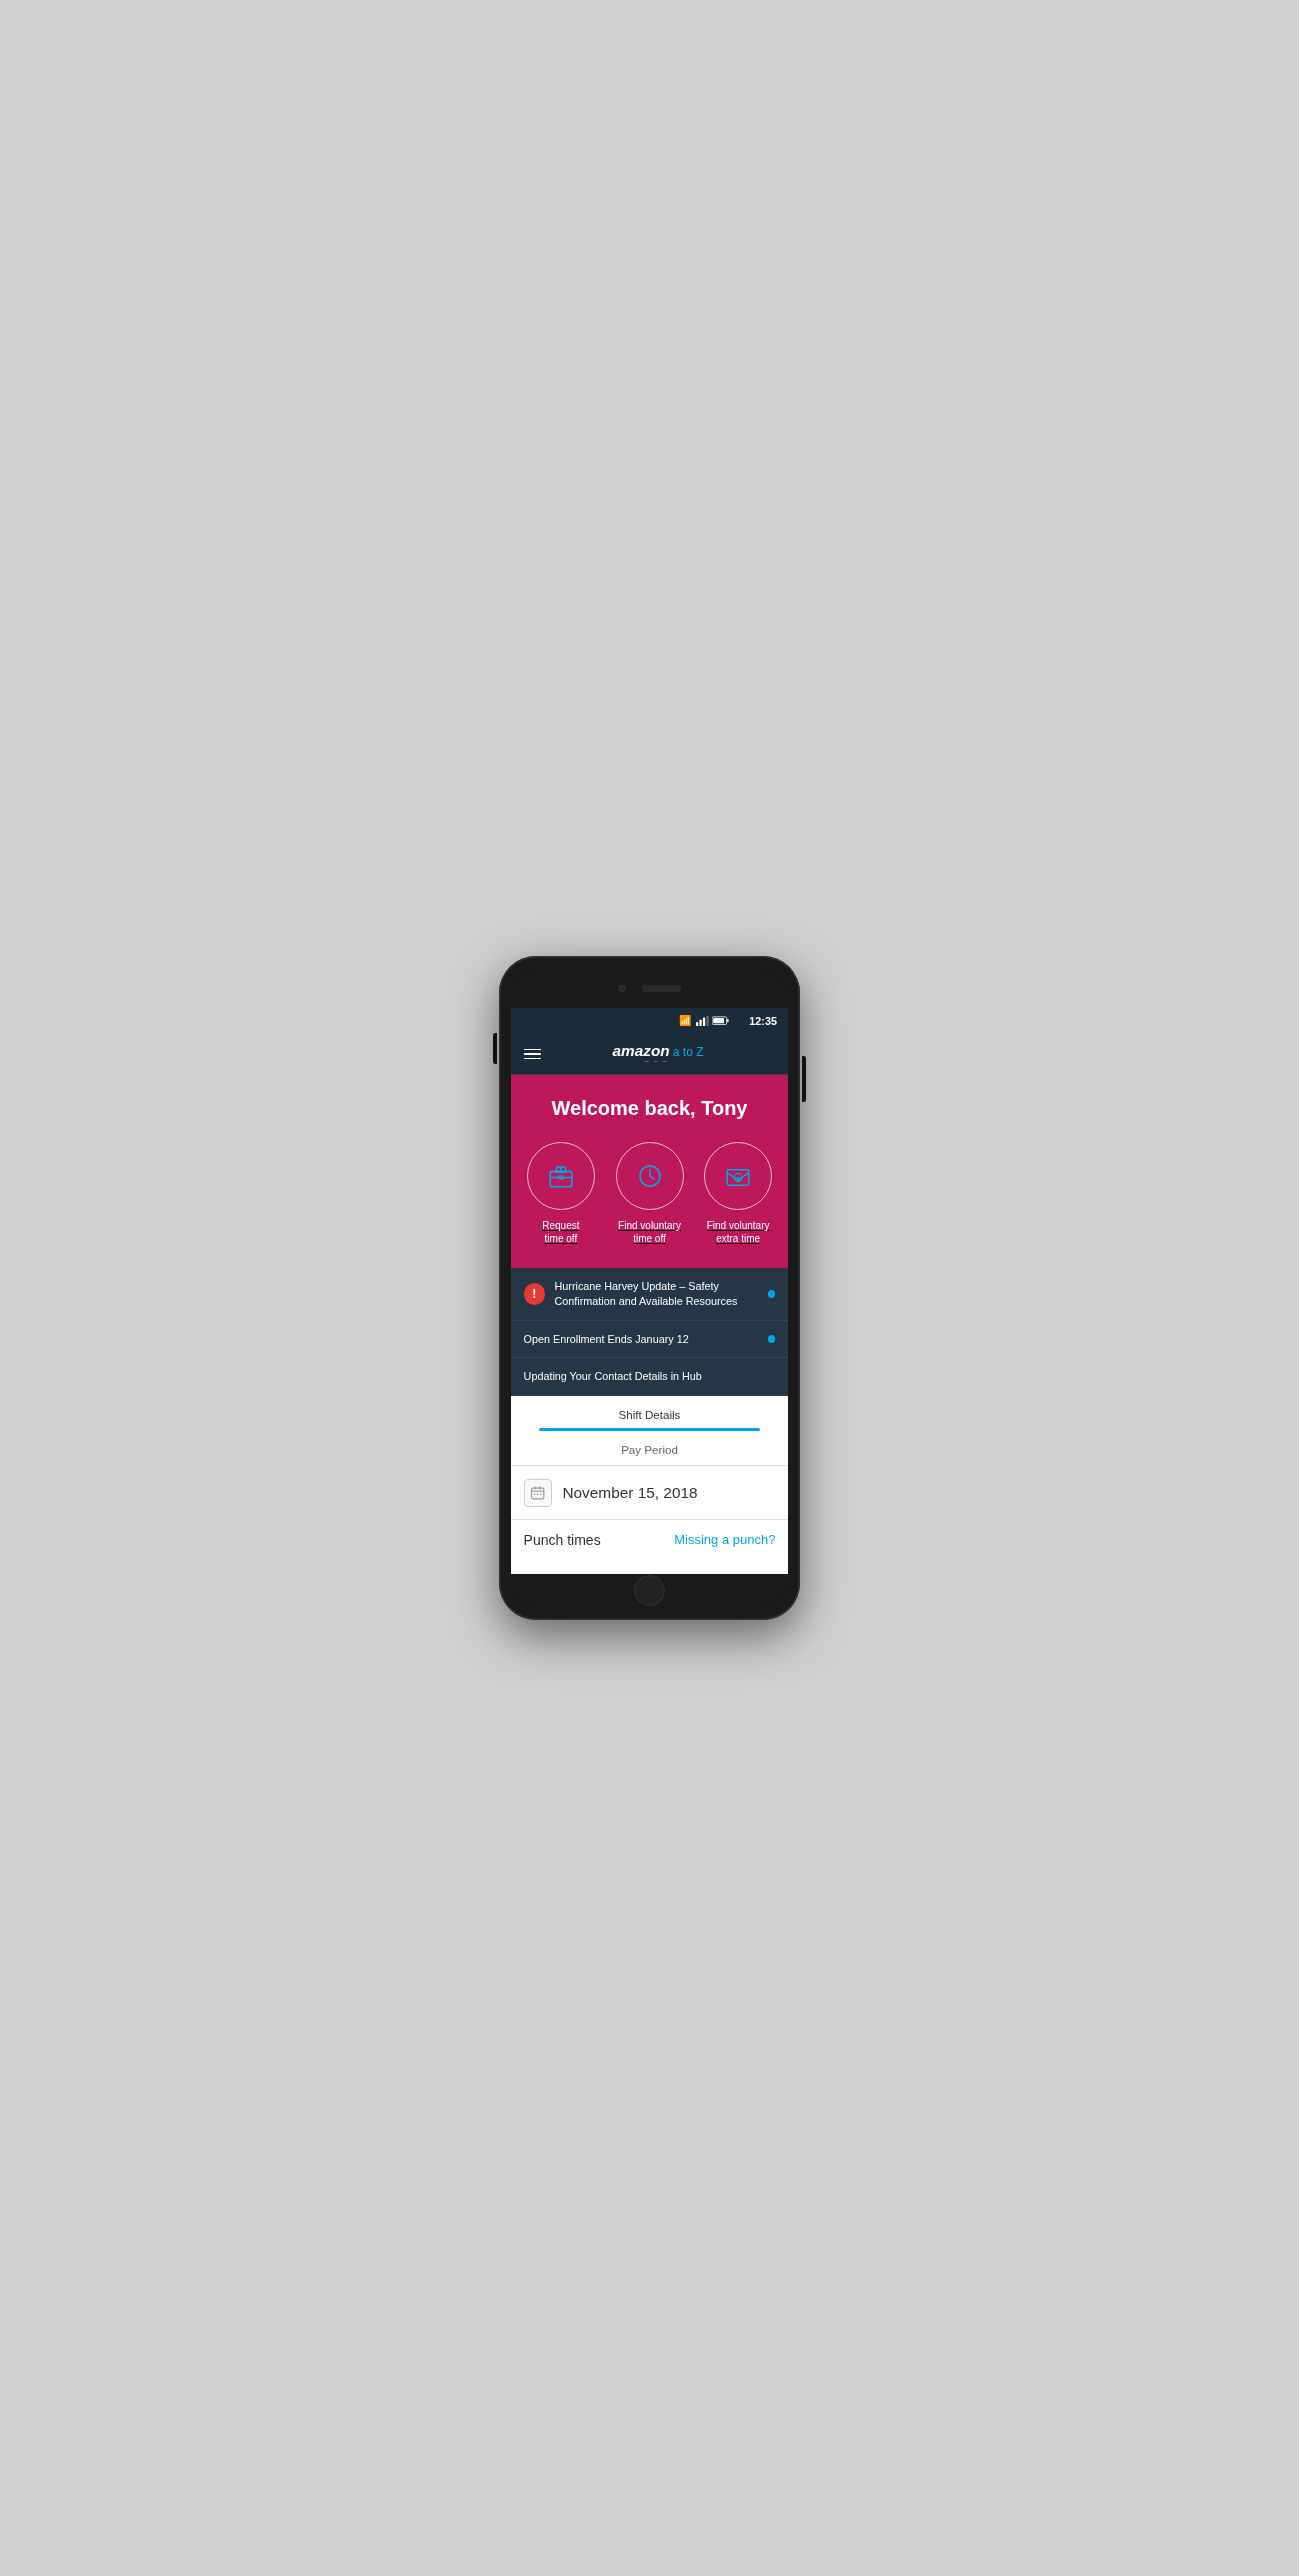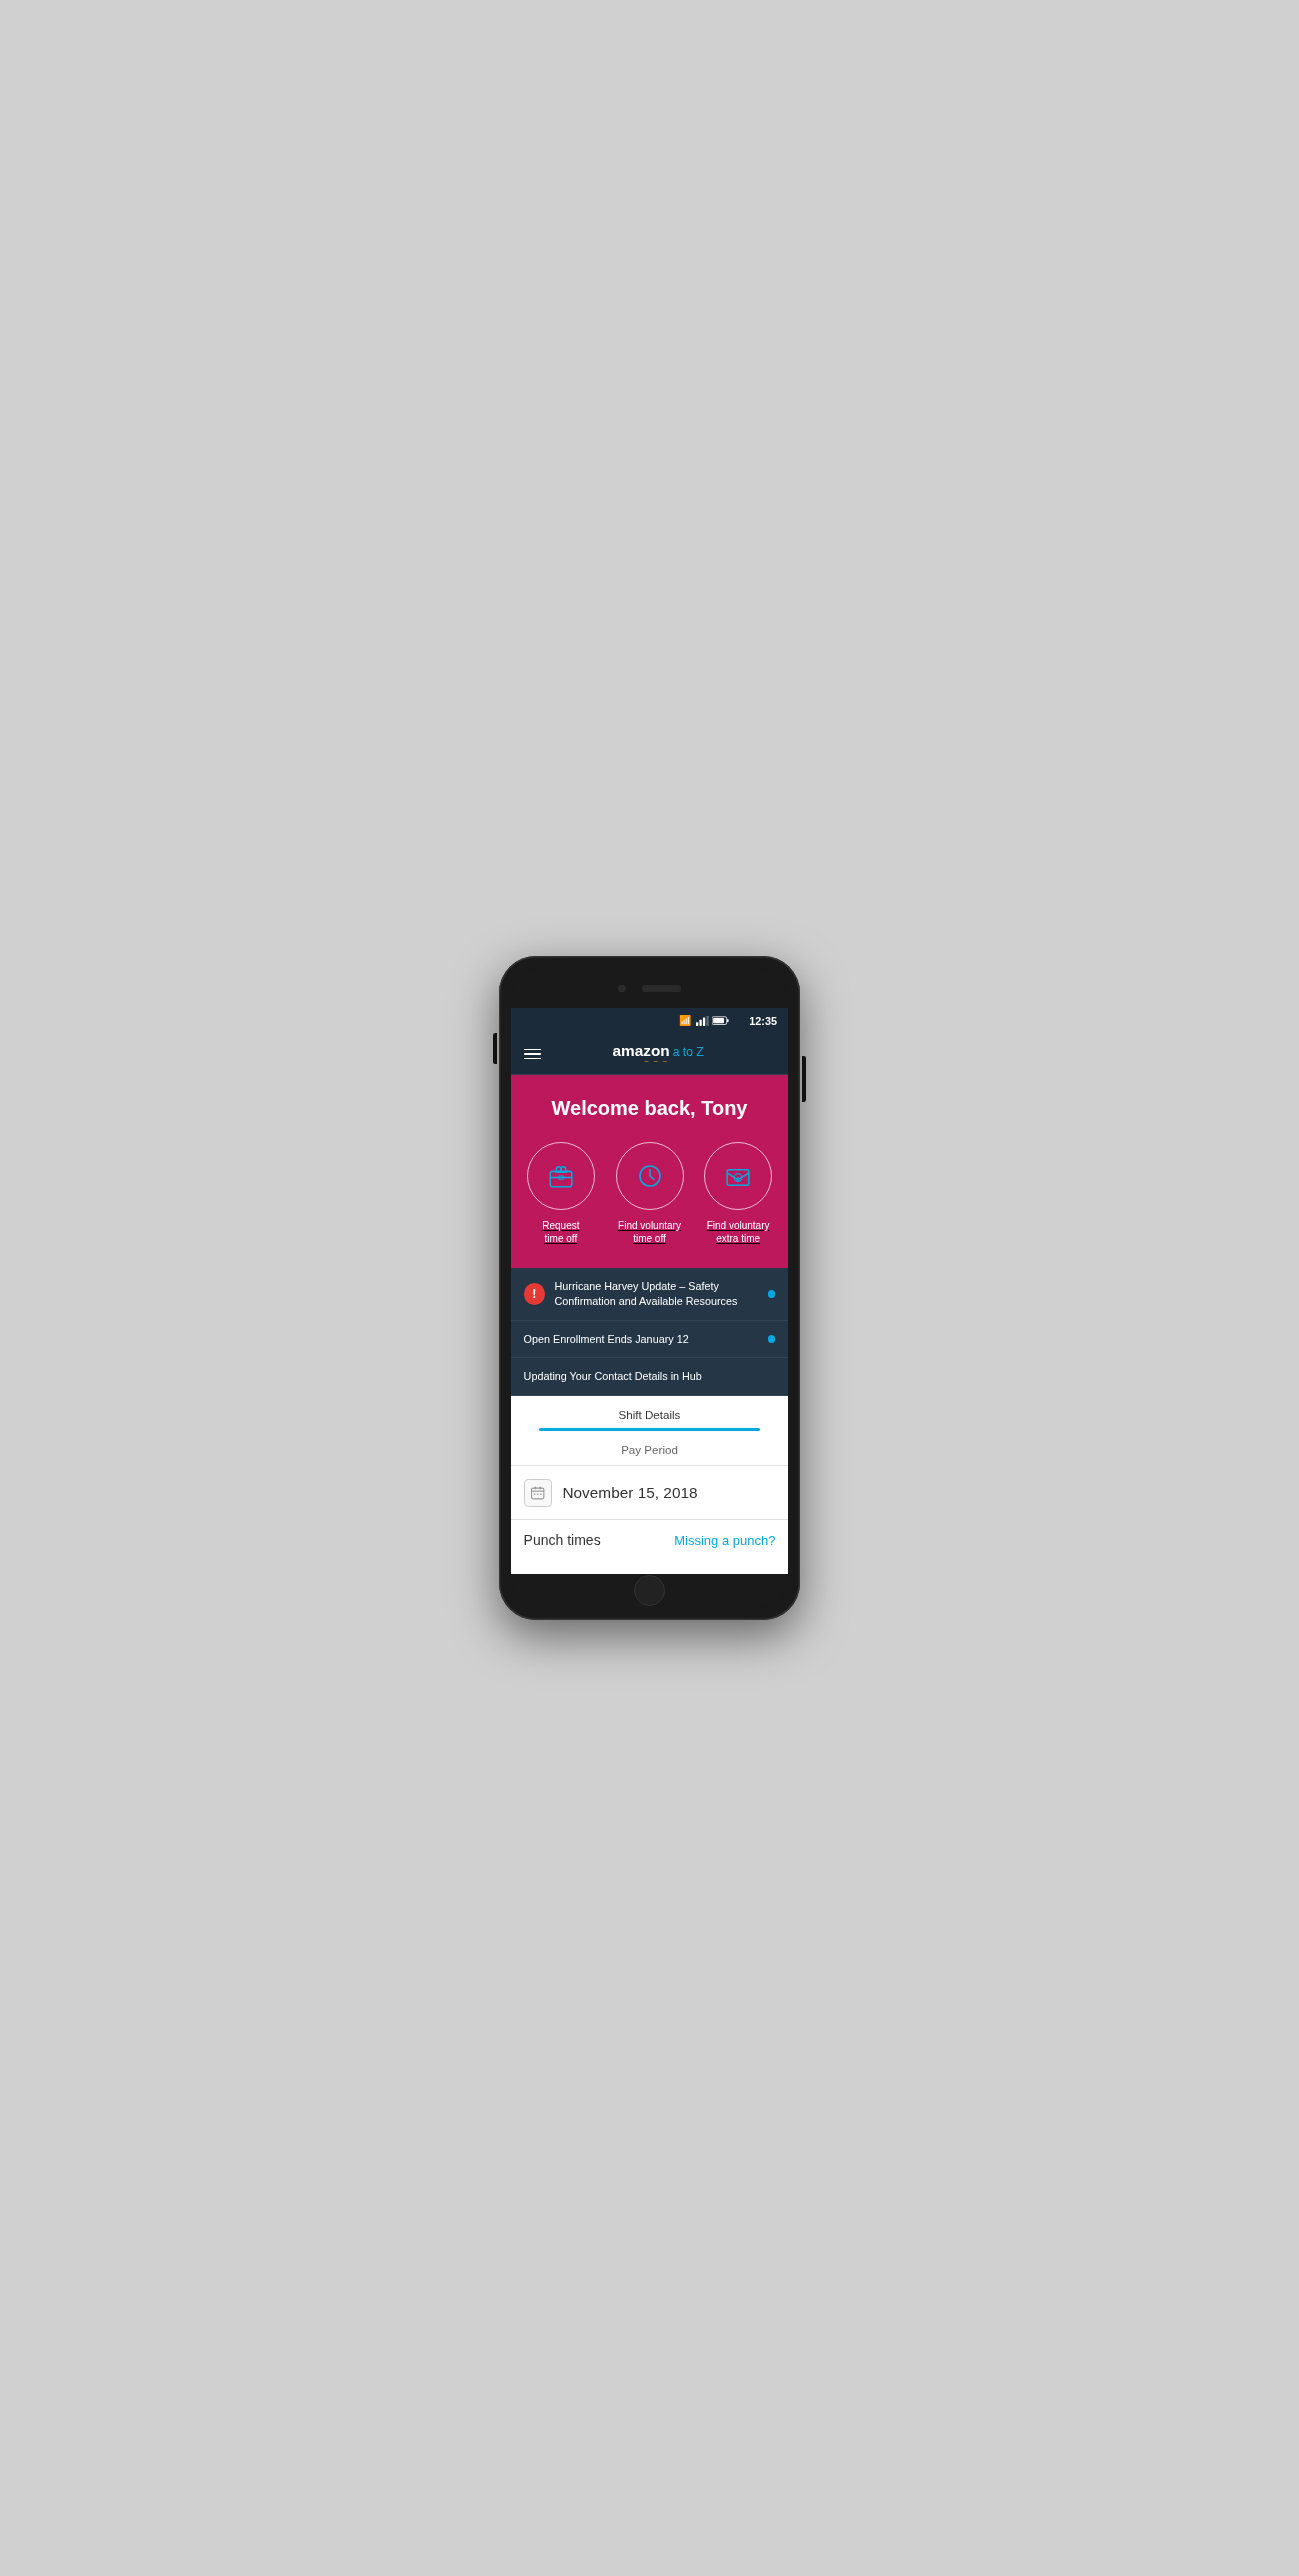--- a/index.html
+++ b/index.html
@@ -281,21 +281,21 @@
     }
 
     .punch-section {
       padding: 12.3px;
       background: white;
     }
 
     .punch-header {
       display: flex;
       justify-content: space-between;
-      align-items: center;
+      align-items: flex-start;
       margin-bottom: 13px;
     }
 
     .punch-title {
       font-size: 14px;
       color: #333;
       font-weight: 400;
     }
 
     .missing-punch-link {
@@ -379,21 +379,21 @@
 
       <div class="top-nav">
         <div class="hamburger-icon">
           <span></span>
           <span></span>
           <span></span>
         </div>
         <div class="logo-container">
           <div>
             <div style="display:flex;align-items:baseline;gap:3.1px;">
-              <span style="color:white;font-size:15.4px;font-weight:700;">amazon</span>
+              <span style="color:white;font-size:15.4px;font-weight:700;font-style:italic;">amazon</span>
               <span style="color:#00a8e0;font-size:12px;font-weight:400;">a to Z</span>
             </div>
             <div style="color:#ff9900;font-size:7.7px;text-align:center;margin-top:-3.1px;letter-spacing:4.6px;">~~~</div>
           </div>
         </div>
       </div>
 
       <div class="welcome-section">
         <h1 class="welcome-title">Welcome back, Tony</h1>
 

